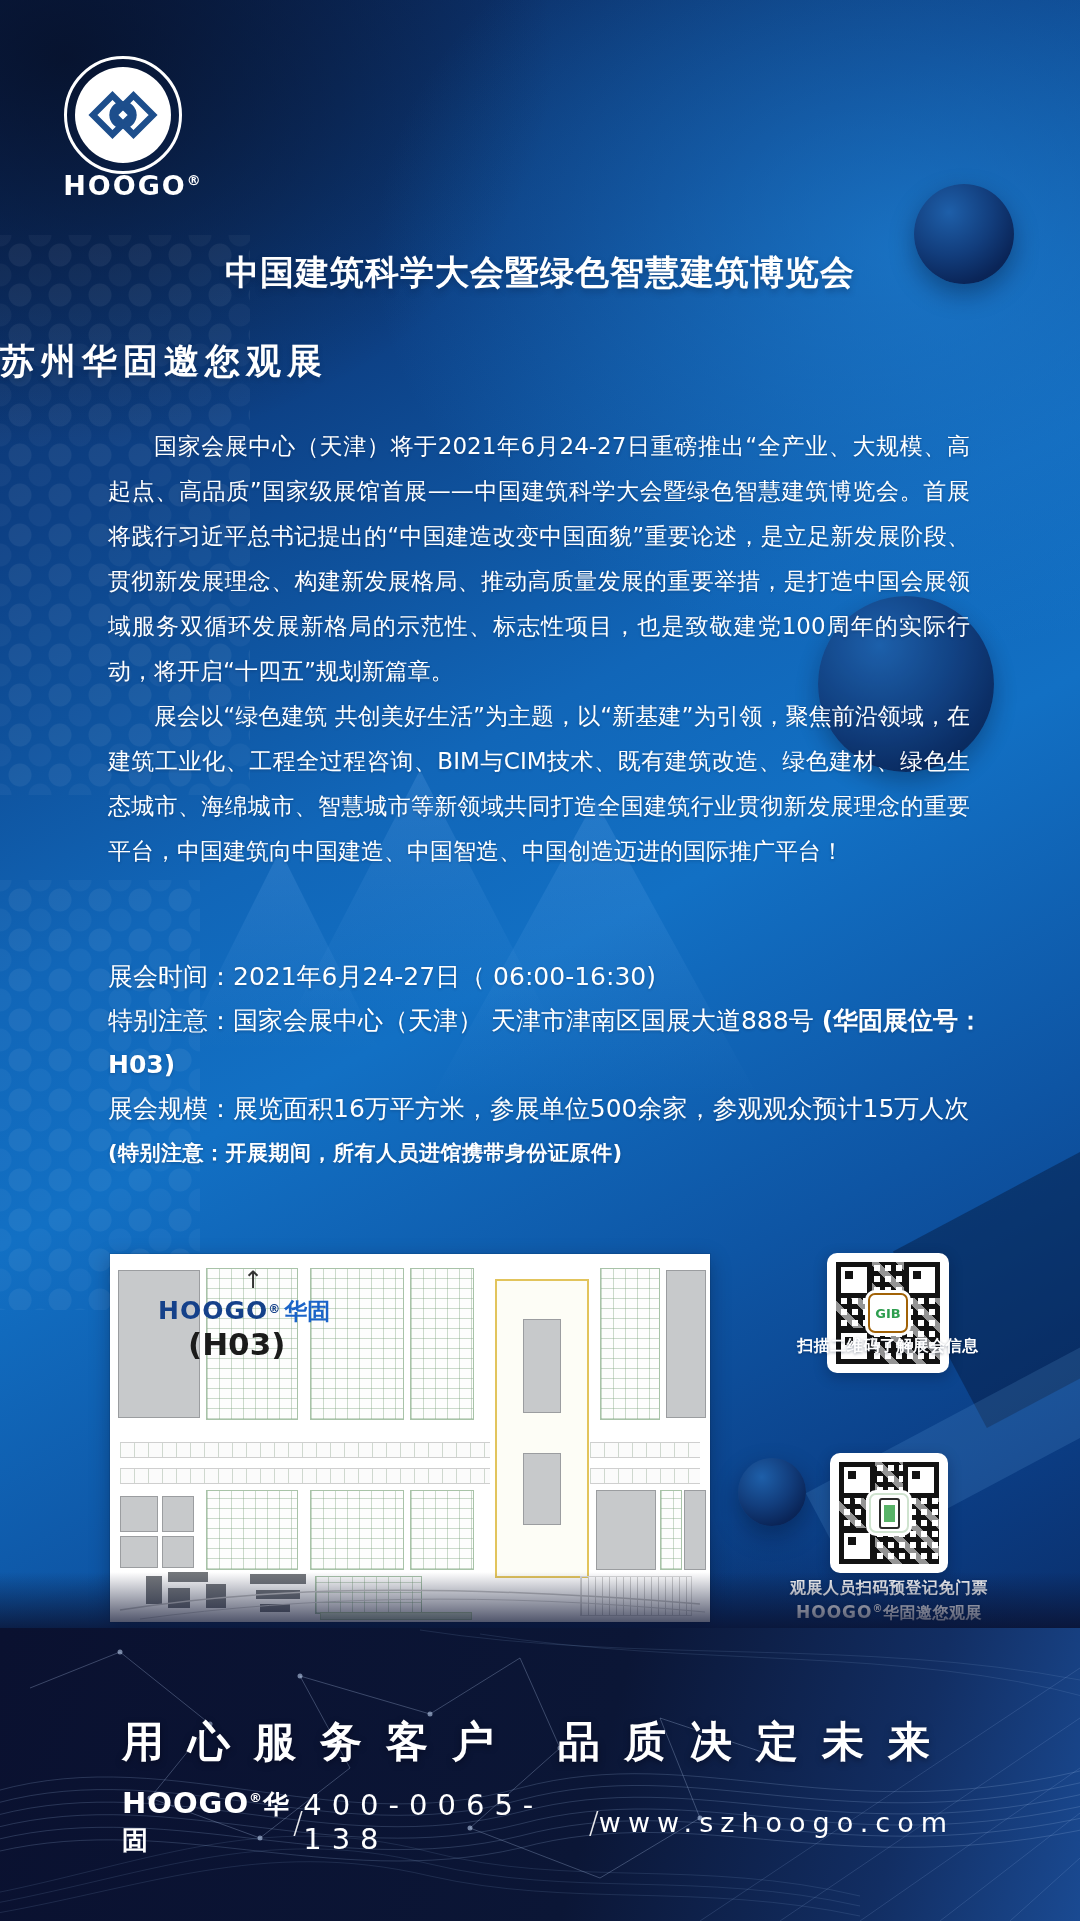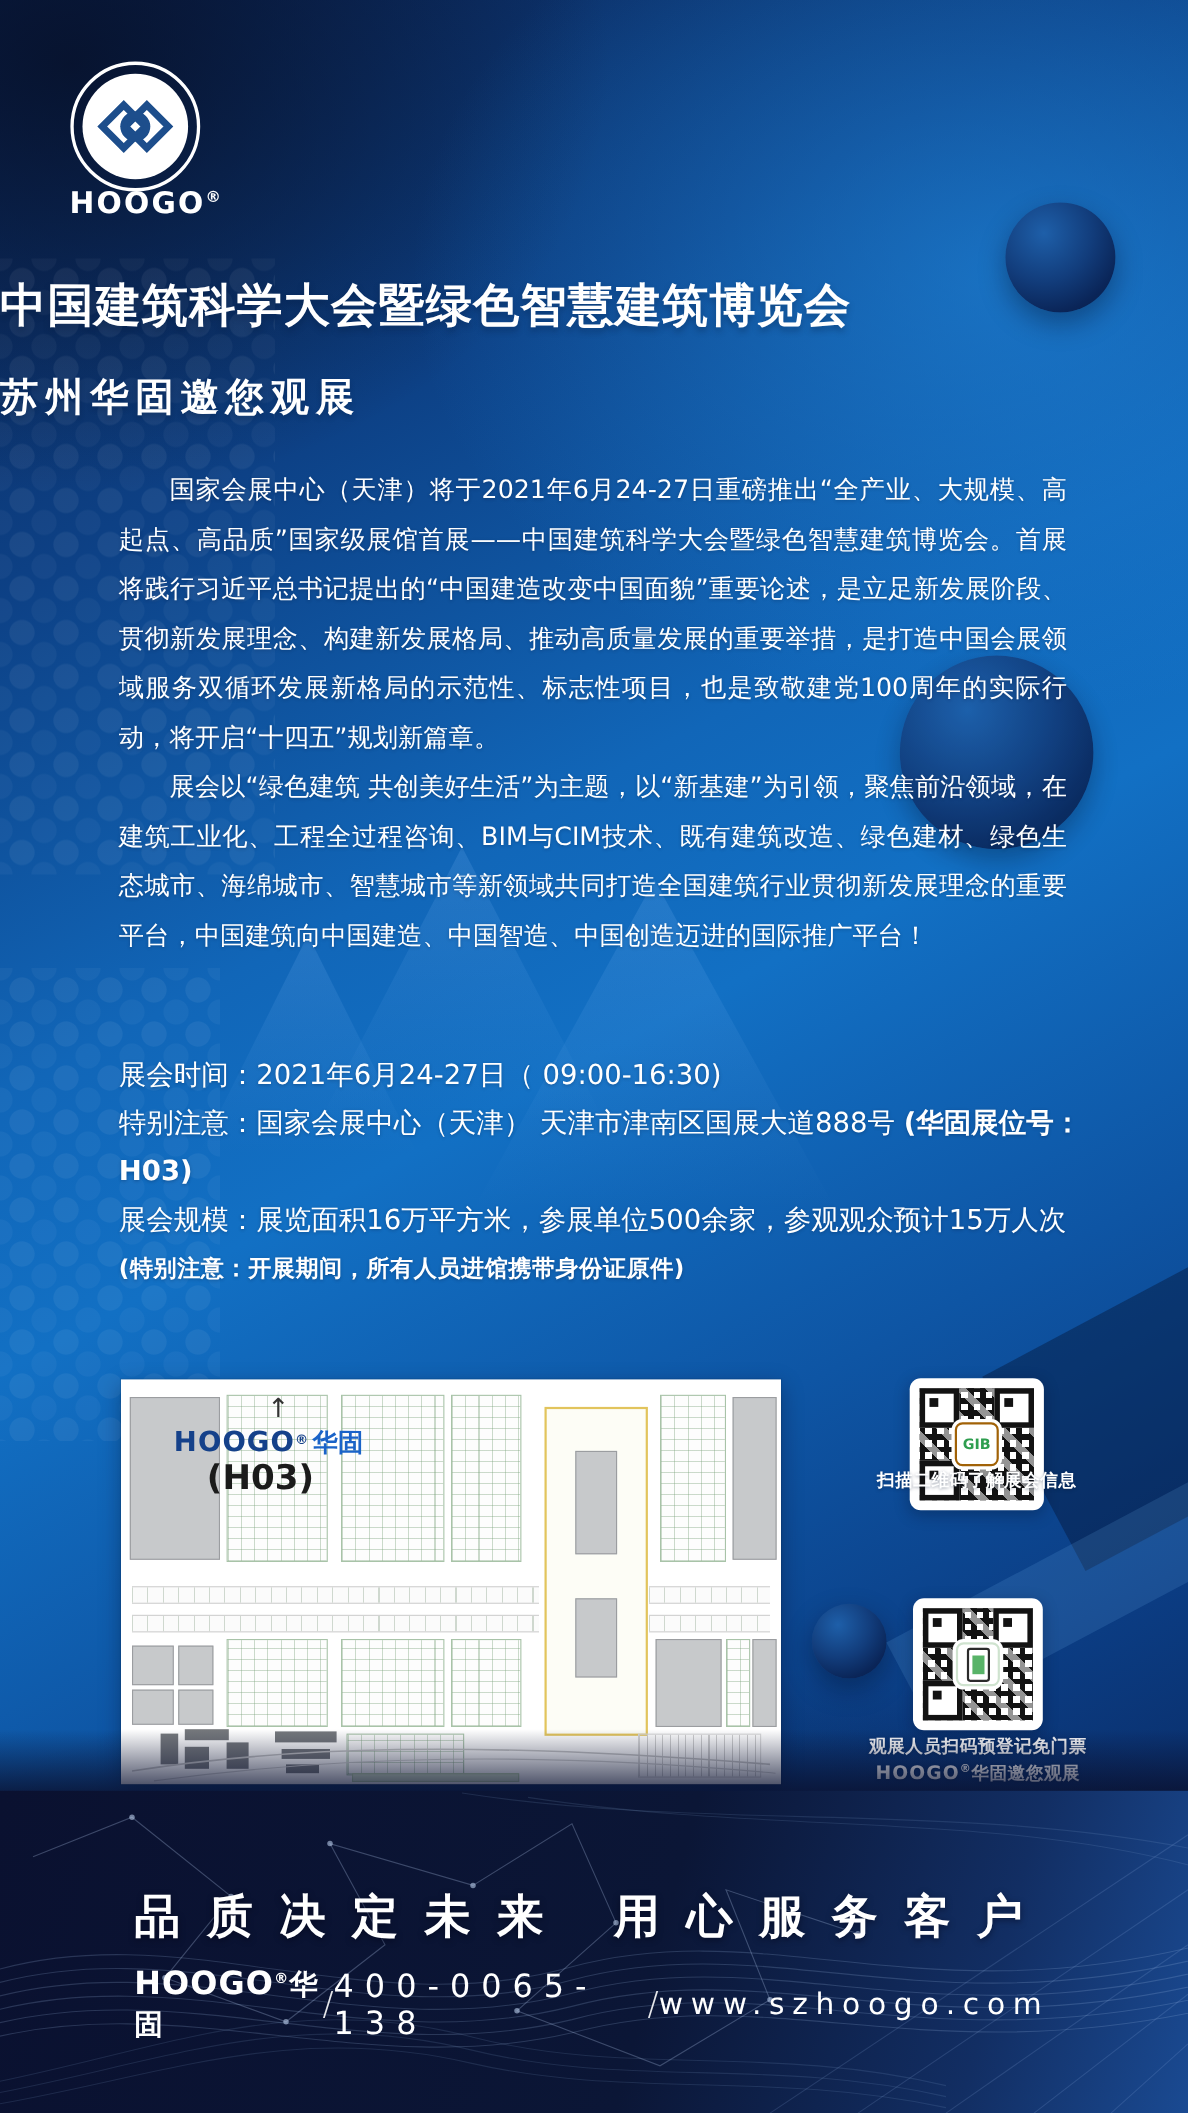--- a/index.html
+++ b/index.html
@@ -25,21 +25,21 @@
   }
   .sphere{border-radius:50%;background:radial-gradient(circle at 35% 28%, #1e5fa9 0%, #123d7c 45%, #0a2558 75%, #081d45 100%);box-shadow:0 10px 24px rgba(3,10,30,.35);}
   .band{transform:rotate(-28deg);}
   .tri{clip-path:polygon(50% 0,100% 100%,0 100%);background:linear-gradient(180deg, rgba(140,195,255,.16), rgba(140,195,255,0));}
   
   .logo-circle{left:64px;top:56px;width:112px;height:112px;border-radius:50%;border:3px solid #fff;display:flex;align-items:center;justify-content:center;}
   .logo-disc{width:96px;height:96px;border-radius:50%;background:#fff;display:flex;align-items:center;justify-content:center;}
   .logo-word{left:58px;top:170px;width:150px;text-align:center;font-weight:bold;font-size:27px;letter-spacing:2px;}
   .logo-word sup{font-size:14px;}
   
-  .title{left:0;top:250px;width:1080px;text-align:left;font-size:42px;font-weight:bold;letter-spacing:1px;text-shadow:0 3px 6px rgba(0,25,60,.35);}
+  .title{left:0;top:250px;width:1080px;text-align:center;font-size:34px;font-weight:bold;letter-spacing:1px;text-shadow:0 3px 6px rgba(0,25,60,.35);}
   .subtitle{left:0;top:338px;width:1080px;font-size:35px;font-weight:bold;letter-spacing:6px;text-shadow:0 2px 5px rgba(0,25,60,.3);}
   
   .intro{left:108px;top:424px;width:862px;font-size:23px;line-height:45px;text-align:justify;word-break:break-all;text-shadow:0 1px 3px rgba(0,20,50,.3);}
   .intro p{margin:0;text-indent:2em;}
   .details{left:108px;top:955px;width:880px;font-size:25px;line-height:44px;text-shadow:0 1px 3px rgba(0,20,50,.3);}
   .drow .dbold{font-weight:bold;}
   .notice{font-weight:bold;font-size:21px;letter-spacing:.5px;}
   
   .floorplan{left:110px;top:1254px;width:600px;height:368px;background:#fff;box-shadow:0 0 0 1px rgba(0,0,0,.08),0 6px 18px rgba(3,12,35,.35);}
   .fp{position:absolute;}
@@ -120,21 +120,21 @@
 
   <h1 class="abs title" style="margin:0;">中国建筑科学大会暨绿色智慧建筑博览会</h1>
   <div class="abs subtitle">苏州华固邀您观展</div>
 
   <div class="abs intro">
     <p>国家会展中心（天津）将于2021年6月24-27日重磅推出“全产业、大规模、高起点、高品质”国家级展馆首展——中国建筑科学大会暨绿色智慧建筑博览会。首展将践行习近平总书记提出的“中国建造改变中国面貌”重要论述，是立足新发展阶段、贯彻新发展理念、构建新发展格局、推动高质量发展的重要举措，是打造中国会展领域服务双循环发展新格局的示范性、标志性项目，也是致敬建党100周年的实际行动，将开启“十四五”规划新篇章。</p>
     <p>展会以“绿色建筑 共创美好生活”为主题，以“新基建”为引领，聚焦前沿领域，在建筑工业化、工程全过程咨询、BIM与CIM技术、既有建筑改造、绿色建材、绿色生态城市、海绵城市、智慧城市等新领域共同打造全国建筑行业贯彻新发展理念的重要平台，中国建筑向中国建造、中国智造、中国创造迈进的国际推广平台！</p>
   </div>
 
   <div class="abs details">
-    <div class="drow"><span>展会时间：</span><span>2021年6月24-27日（ 09:00-16:30)</span><span class="dbold"></span></div>
+    <div class="drow"><span>展会时间：</span><span>2021年6月24-27日（ 06:00-16:30)</span><span class="dbold"></span></div>
     <div class="drow"><span>特别注意：</span><span>国家会展中心（天津） 天津市津南区国展大道888号 </span><span class="dbold">(华固展位号：H03)</span></div>
     <div class="drow"><span>展会规模：</span><span>展览面积16万平方米，参展单位500余家，参观观众预计15万人次</span><span class="dbold"></span></div>
     <div class="notice">(特别注意：开展期间，所有人员进馆携带身份证原件)</div>
   </div>
 
   <div class="abs floorplan">
 
     <div class="fp fp-gray" style="left:8px;top:16px;width:80px;height:146px;"></div>
     <div class="fp fp-grid" style="left:96px;top:14px;width:90px;height:150px;"></div>
     <div class="fp fp-grid" style="left:200px;top:14px;width:92px;height:150px;"></div>
@@ -241,22 +241,22 @@
       </g>
       <g fill="none" stroke="rgba(160,195,240,.16)" stroke-width="1">
         <path d="M700,293 L1080,40"></path>
           <path d="M780,293 L1080,90"></path>
         <path d="M860,293 L1080,140"></path>
           <path d="M940,293 L1080,185"></path>
         <path d="M1010,293 L1080,230"></path>
       </g>
     </svg>
     <div class="slogan">
+      <span>用心服务客户</span>
       <span>品质决定未来</span>
-      <span>用心服务客户</span>
     </div>
     <div class="contact">
       <span class="brand"><span>HOOGO</span><sup>®</sup><span class="cn">华固</span></span>
       <span class="sep">/</span>
       <span class="phone-num">400-0065-138</span>
       <span class="sep">/</span>
       <span class="web">www.szhoogo.com</span>
     </div>
   </div>
 

